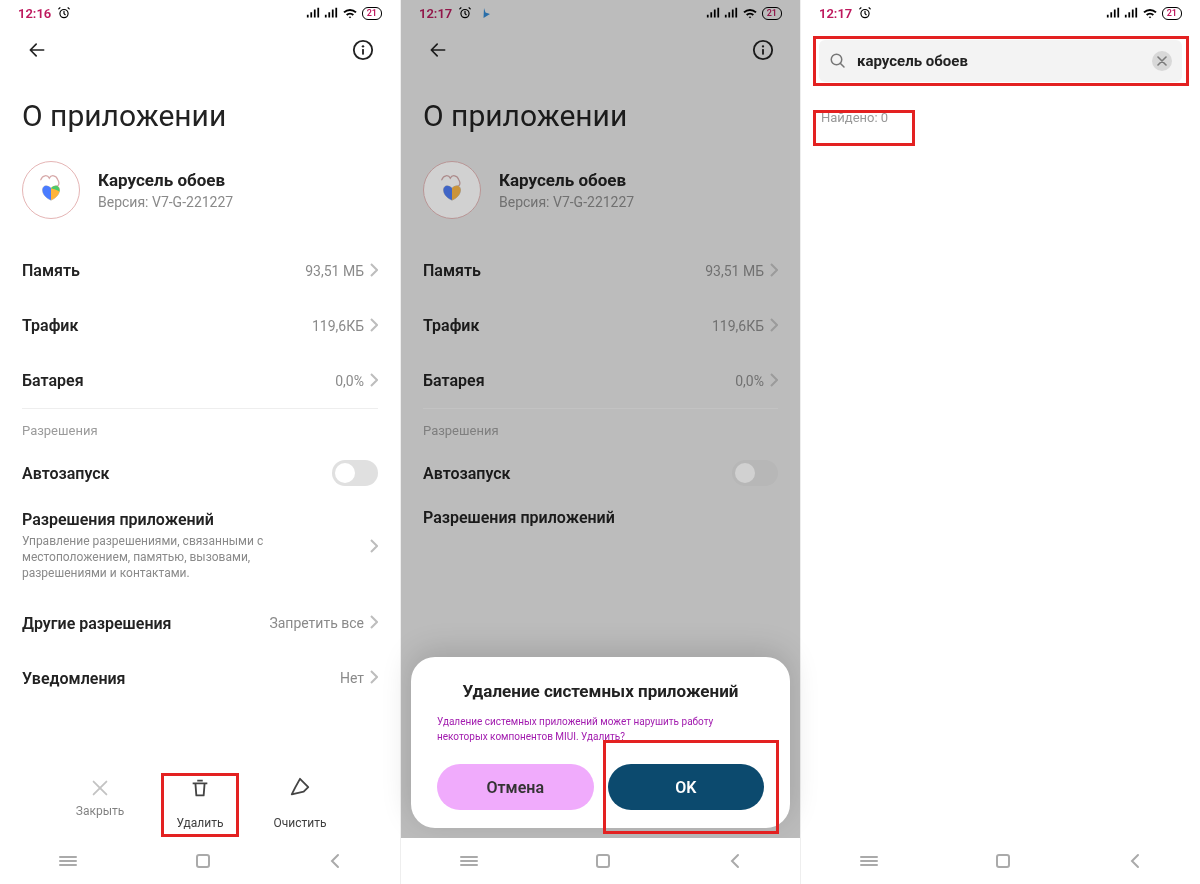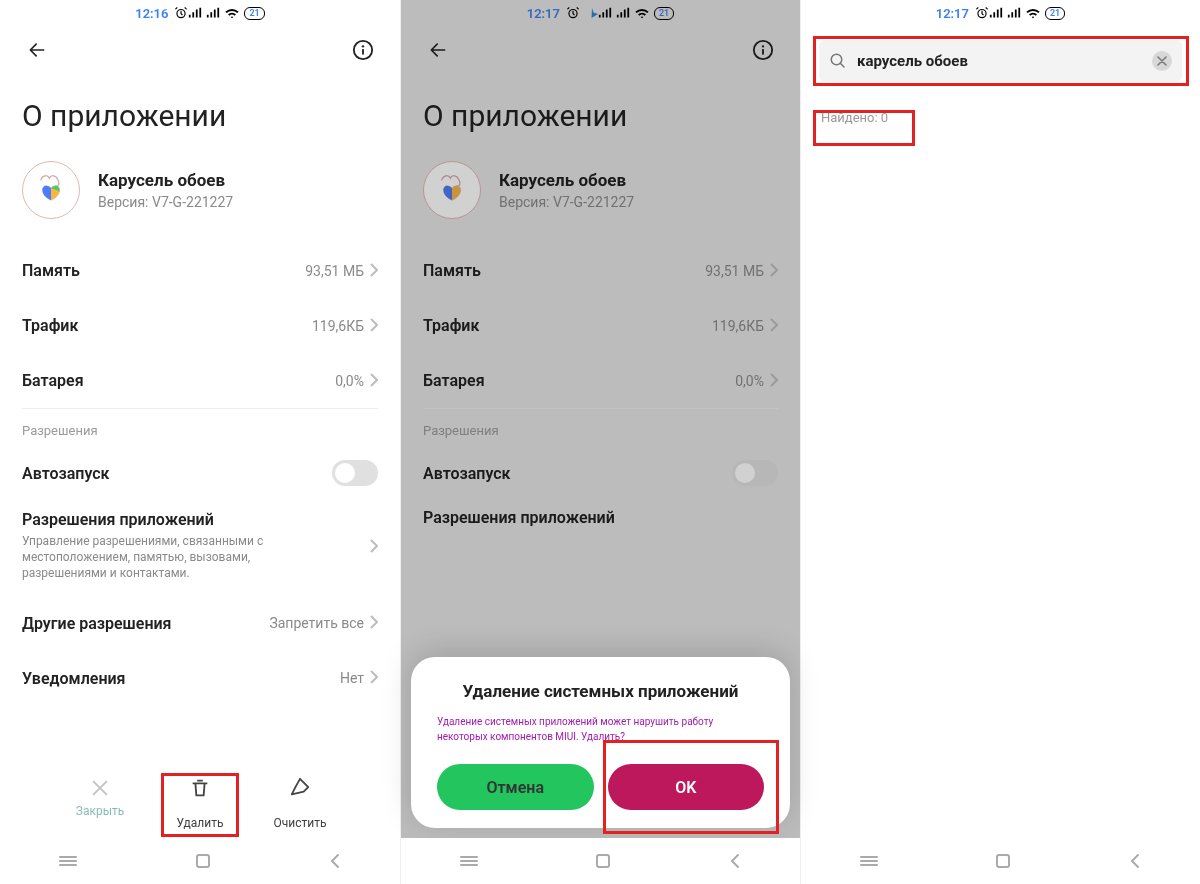--- a/index.html
+++ b/index.html
@@ -18,26 +18,26 @@
     display: flex;
     flex-direction: column;
     background: #fff;
   }
   .phone + .phone { border-left: 1px solid #eee; }
 
   
   .statusbar {
     height: 26px;
     display: flex;
-    justify-content: center;
+    justify-content: space-between;
     align-items: center;
     padding: 0 18px;
     font-size: 13px;
     font-weight: 600;
-    color: #3b82f6;
+    color: #be185d;
   }
   .statusbar .left { display: flex; align-items: center; gap: 6px; }
   .statusbar .right { display: flex; align-items: center; gap: 4px; }
   .status-icon { display: inline-flex; }
   .battery-box {
     display: inline-flex; align-items: center;
     border: 1.2px solid #000; border-radius: 6px;
     font-size: 9px; padding: 0 4px; height: 13px;
   }
 
@@ -110,21 +110,21 @@
 
   
   .bottom-actions {
     margin-top: auto;
     display: flex; justify-content: center; gap: 30px;
     padding: 10px 0 8px 0;
   }
   .action {
     display:flex; flex-direction:column; align-items:center; gap:4px;
     width: 70px;
-    font-size: 12px; color:#0f766e;
+    font-size: 12px; color:#000000;
   }
   .action.primary { color:#404040;gap:16px; }
   .action .a-icon { width:24px; height:24px; display:flex; align-items:center; justify-content:center; }
 
   
   .navbar {
     height: 46px;
     display:flex; justify-content: space-around; align-items:center;
     color:#888;
   }
@@ -152,22 +152,22 @@
   }
   .dialog p {
     font-size: 10px; color:#a21caf; line-height:1.45; margin-bottom:20px;
   }
   .dialog .btn-row { display:flex; gap:14px; }
   .dialog .btn {
     flex:1; height:46px; border-radius:23px;
     display:flex; align-items:center; justify-content:center;
     font-size:16px; font-weight:600;
   }
-  .dialog .btn-cancel { background:#22c55e; color:#333; }
-  .dialog .btn-ok { background:#be185d; color:#fff; }
+  .dialog .btn-cancel { background:#f0abfc; color:#333; }
+  .dialog .btn-ok { background:#0c4a6e; color:#fff; }
 
   
   .searchbar {
     margin: 14px 18px 0 18px;
     background:#f3f3f3; border-radius: 6px;
     height: 42px;
     display:flex; align-items:center;
     padding: 0 10px; gap:10px;
   }
   .searchbar .search-text { flex:1; font-size:15px; font-weight:700; color:#222; }

